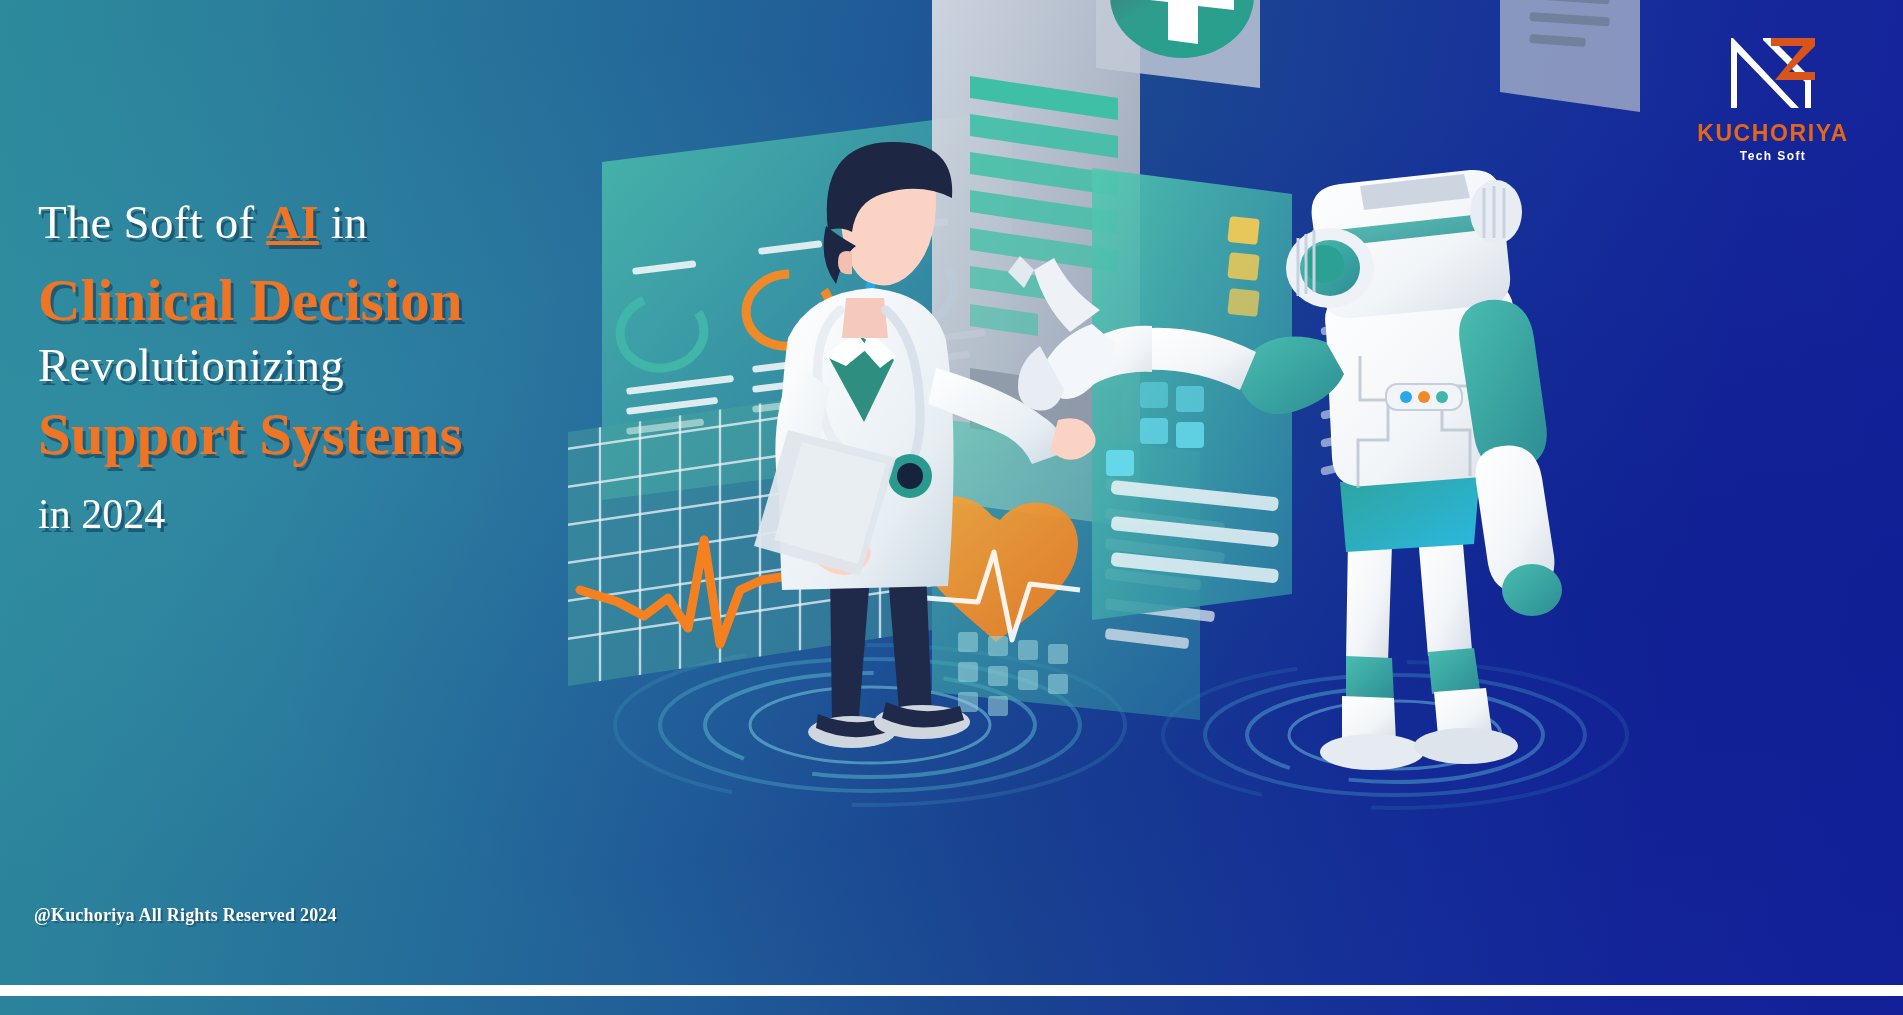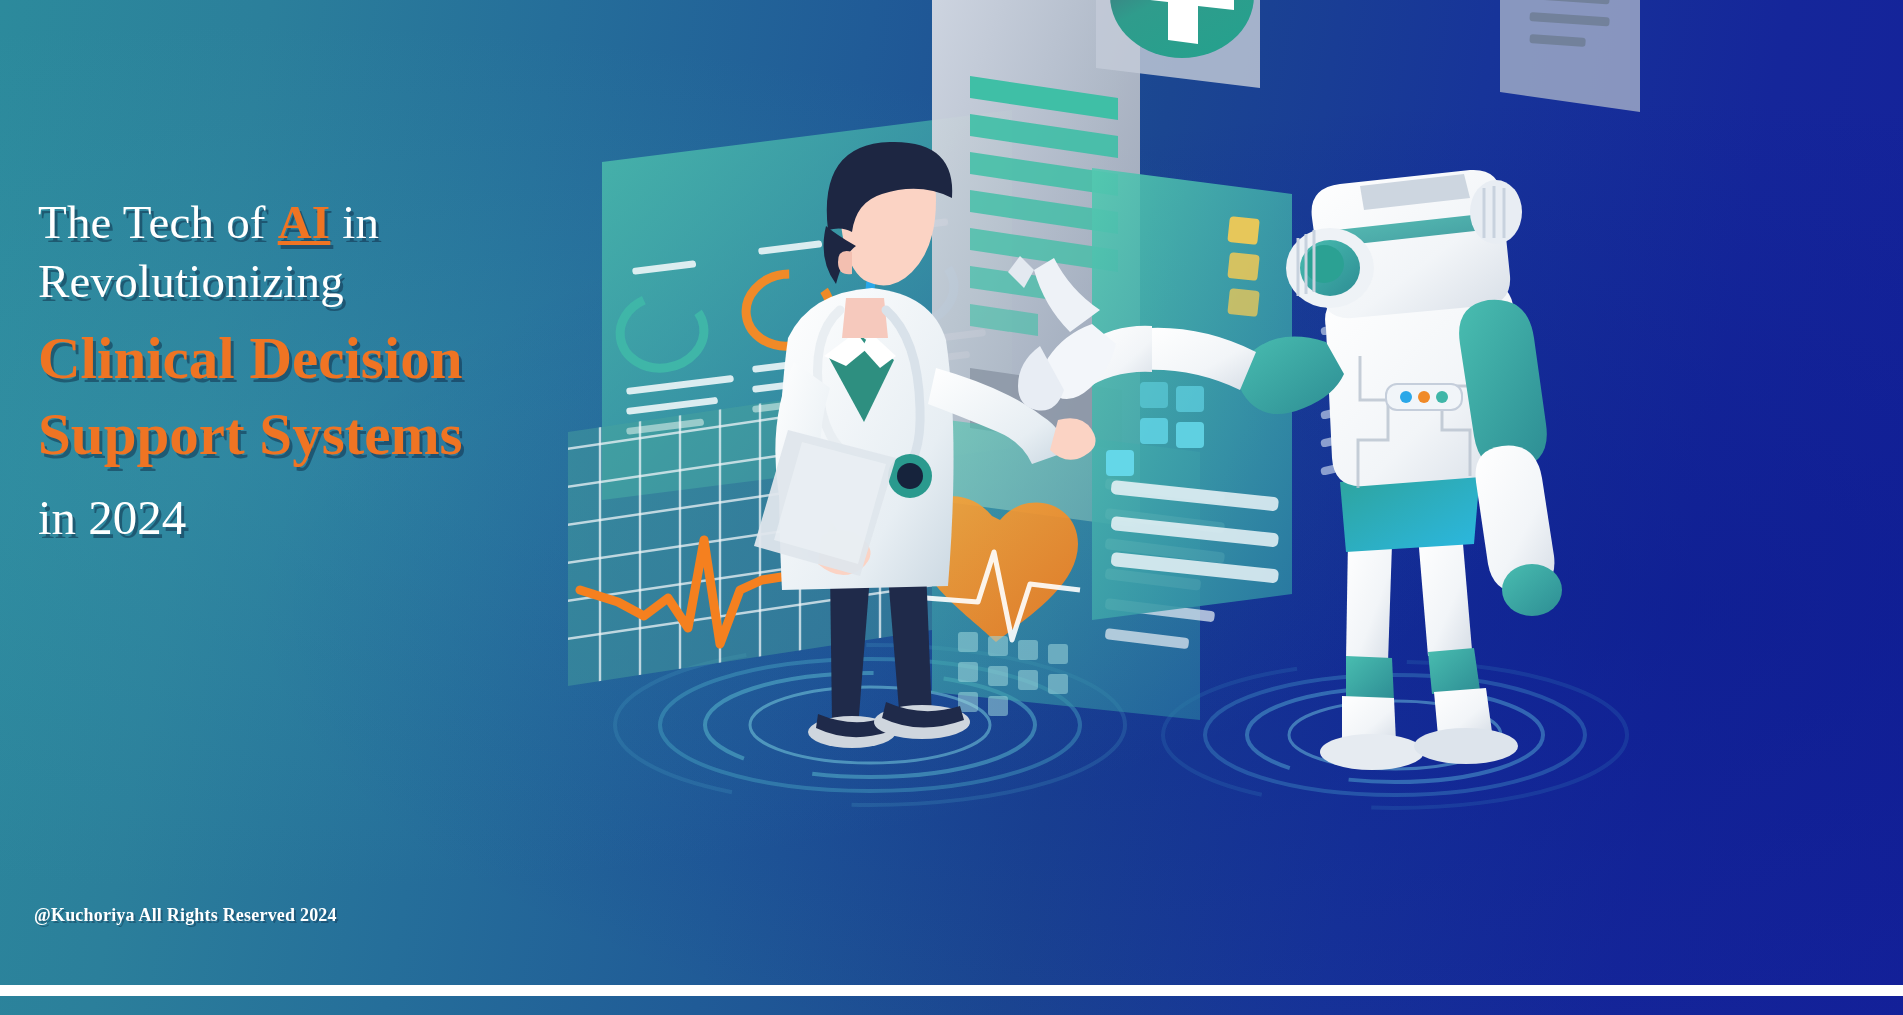--- a/index.html
+++ b/index.html
@@ -26,21 +26,21 @@
     margin:0 0 6px 0;
     line-height:1.12;
     text-shadow:3px 4px 0 rgba(12,34,60,.45);
     white-space:nowrap;
   }
   .hl-thin{font-size:47px;color:#ffffff;font-weight:400;letter-spacing:.2px;}
   .hl-thin .accent{color:#ef7423;font-weight:700;text-decoration:underline;}
   .hl-bold{font-size:59px;color:#ef7423;font-weight:700;letter-spacing:0px;}
   .hl-l3{margin-top:18px;}
   .hl-l4{margin-top:10px;}
-  .hl-l5{margin-top:24px;font-size:49px;color:#ffffff;font-weight:400;}
+  .hl-l5{margin-top:24px;font-size:42px;color:#ffffff;font-weight:400;}
 
   .copyright{
     position:absolute;left:34px;top:905px;z-index:40;
     font-size:18px;font-weight:700;color:#ffffff;
     text-shadow:2px 2px 0 rgba(12,34,60,.35);
     letter-spacing:.2px;
   }
   .bottom-rule{position:absolute;left:0;right:0;top:985px;height:11px;background:#ffffff;z-index:45;}
 
   
@@ -383,23 +383,32 @@
           <path d="M560 330 q-30 -20 -46 -52 l-20 12 q10 36 36 62 z" fill="#eef2f7"></path>
           <path d="M494 290 l-14 -14 l-12 16 l16 16 z" fill="#e3e9f0"></path>
           <path d="M552 344 q-28 10 -44 34 q-12 20 2 34 q18 16 40 -4 q20 -18 26 -44 z" fill="#f3f6fa"></path>
           <path d="M500 366 q-22 16 -22 40 q0 20 18 24 q20 4 28 -20 z" fill="#e8edf4"></path>
         </g>
       </g>
     </svg>
   </div>
 
   <div class="headline">
-    <p class="hl-line hl-thin"><span>The Tech of </span><span class="accent">AI</span><span> in</span></p>
+    <p class="hl-line hl-thin"><span>The Soft of </span><span class="accent">AI</span><span> in</span></p>
+    <p class="hl-line hl-bold hl-l3">Clinical Decision</p>
     <p class="hl-line hl-thin">Revolutionizing</p>
-    <p class="hl-line hl-bold hl-l3">Clinical Decision</p>
     <p class="hl-line hl-bold hl-l4">Support Systems</p>
     <p class="hl-line hl-l5">in 2024</p>
   </div>
 
   <div class="copyright">@Kuchoriya All Rights Reserved 2024</div>
   <div class="bottom-rule"></div>
 
+  <div class="logo">
+    <svg class="logo-mark" viewBox="0 0 108 82" aria-hidden="true">
+      <path d="M12 6 L12 76 L18 76 L18 20 L72 76 L80 76 L14 6 Z" fill="#ffffff"></path>
+      <path d="M44 6 L96 6 L96 12 L58 12 L92 46 L92 76 L86 76 L86 50 L44 8 Z" fill="#ffffff"></path>
+      <path d="M52 6 L96 6 L96 14 L70 40 L96 40 L96 48 L56 48 L84 14 L52 14 Z" fill="#d9541a"></path>
+    </svg>
+    <div class="logo-name">KUCHORIYA</div>
+    <div class="logo-sub">Tech Soft</div>
+  </div>
 </div>
 
 </body></html>

